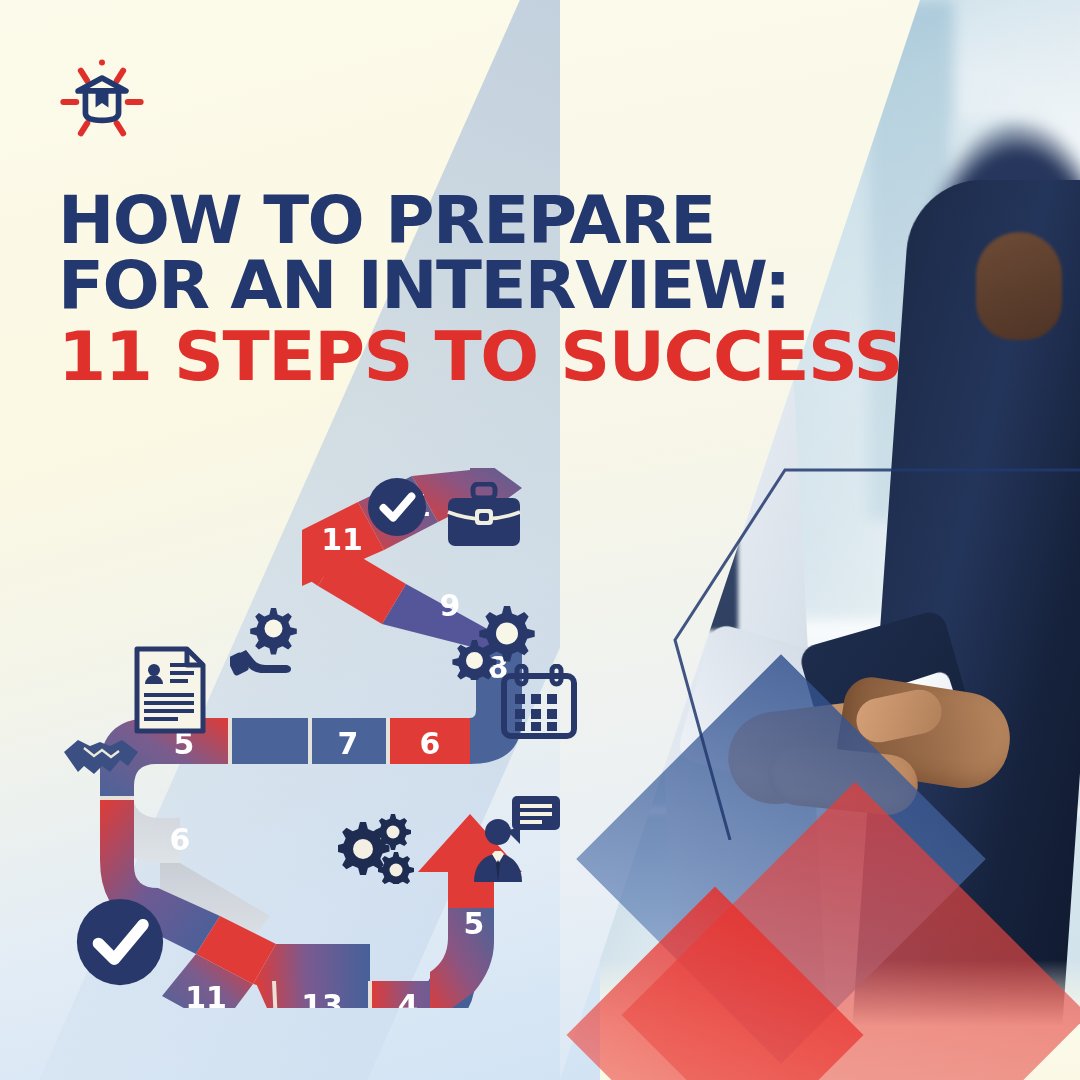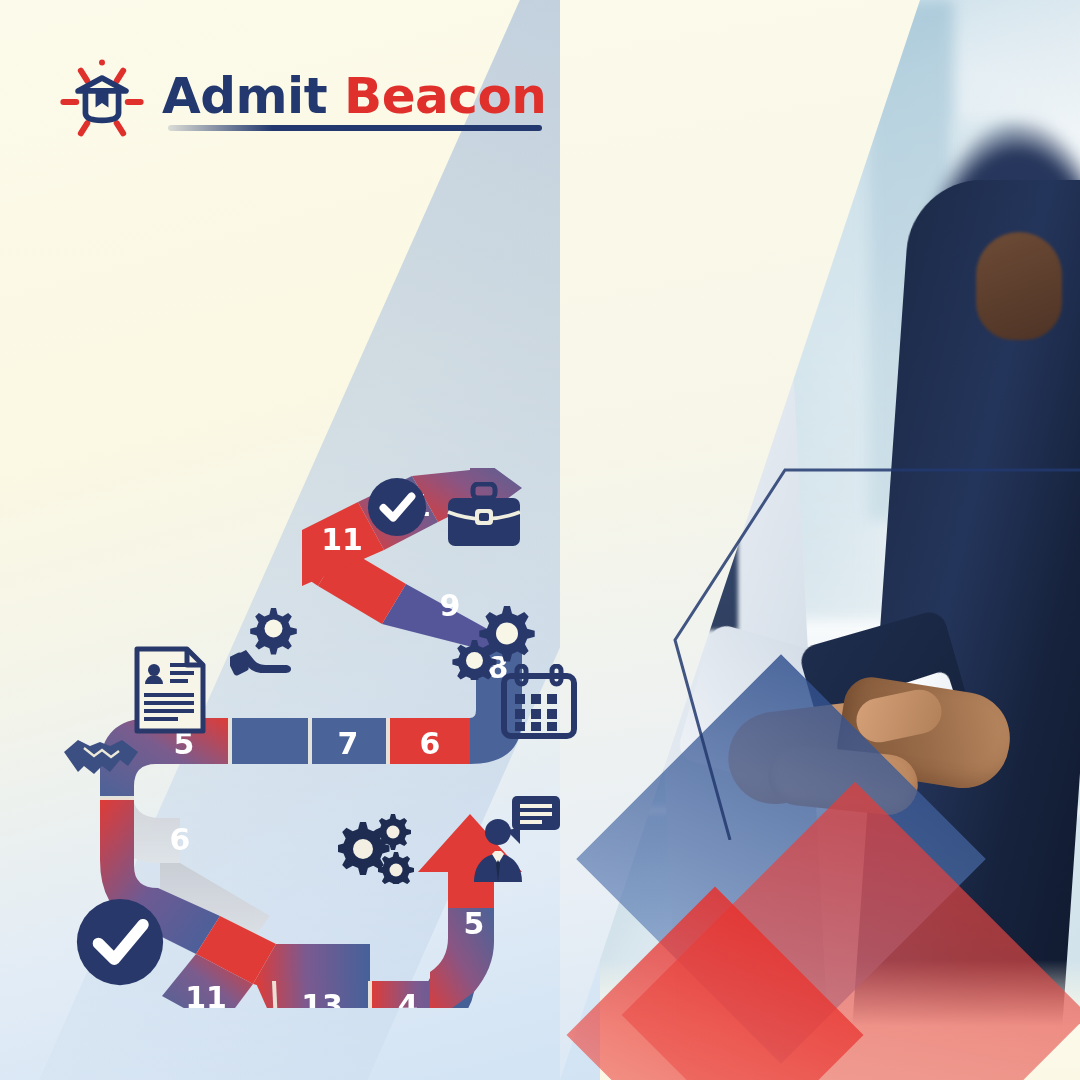--- a/index.html
+++ b/index.html
@@ -266,26 +266,27 @@
           <line x1="27" y1="84" x2="34" y2="73"></line>
           <line x1="73" y1="84" x2="66" y2="73"></line>
         </g>
         <g fill="none" stroke="#22386e" stroke-width="6.2" stroke-linejoin="round" stroke-linecap="round">
           <path d="M50 24 L76 38 L24 38 Z"></path>
           <path d="M32 42 L32 62 Q32 70 50 70 Q68 70 68 62 L68 42"></path>
         </g>
         <path d="M43 40 L57 40 L57 56 L50 51 L43 56 Z" fill="#22386e"></path>
       </svg>
     </span>
-    <span class="logo-word">
-      <span class="txt word-admit">Admit</span><span class="txt">&nbsp;</span><span class="txt word-beacon">Beacon</span>
-      <span class="logo-underline"></span>
-    </span>
   </div>
 
+  <div class="headline">
+    <div class="l l1">HOW TO PREPARE</div>
+    <div class="l l2">FOR AN INTERVIEW:</div>
+    <div class="l l3">11 STEPS TO SUCCESS</div>
+  </div>
 
   <div class="road-wrap">
     <svg class="road-svg" viewBox="0 0 530 540">
       <defs>
         <linearGradient id="gA" x1="0" y1="1" x2="1" y2="0">
           <stop offset="0%" stop-color="#4a6398"></stop>
           <stop offset="55%" stop-color="#7a5c8e"></stop>
           <stop offset="100%" stop-color="#e03b36"></stop>
         </linearGradient>
         <linearGradient id="gB" x1="0" y1="0" x2="1" y2="1">

